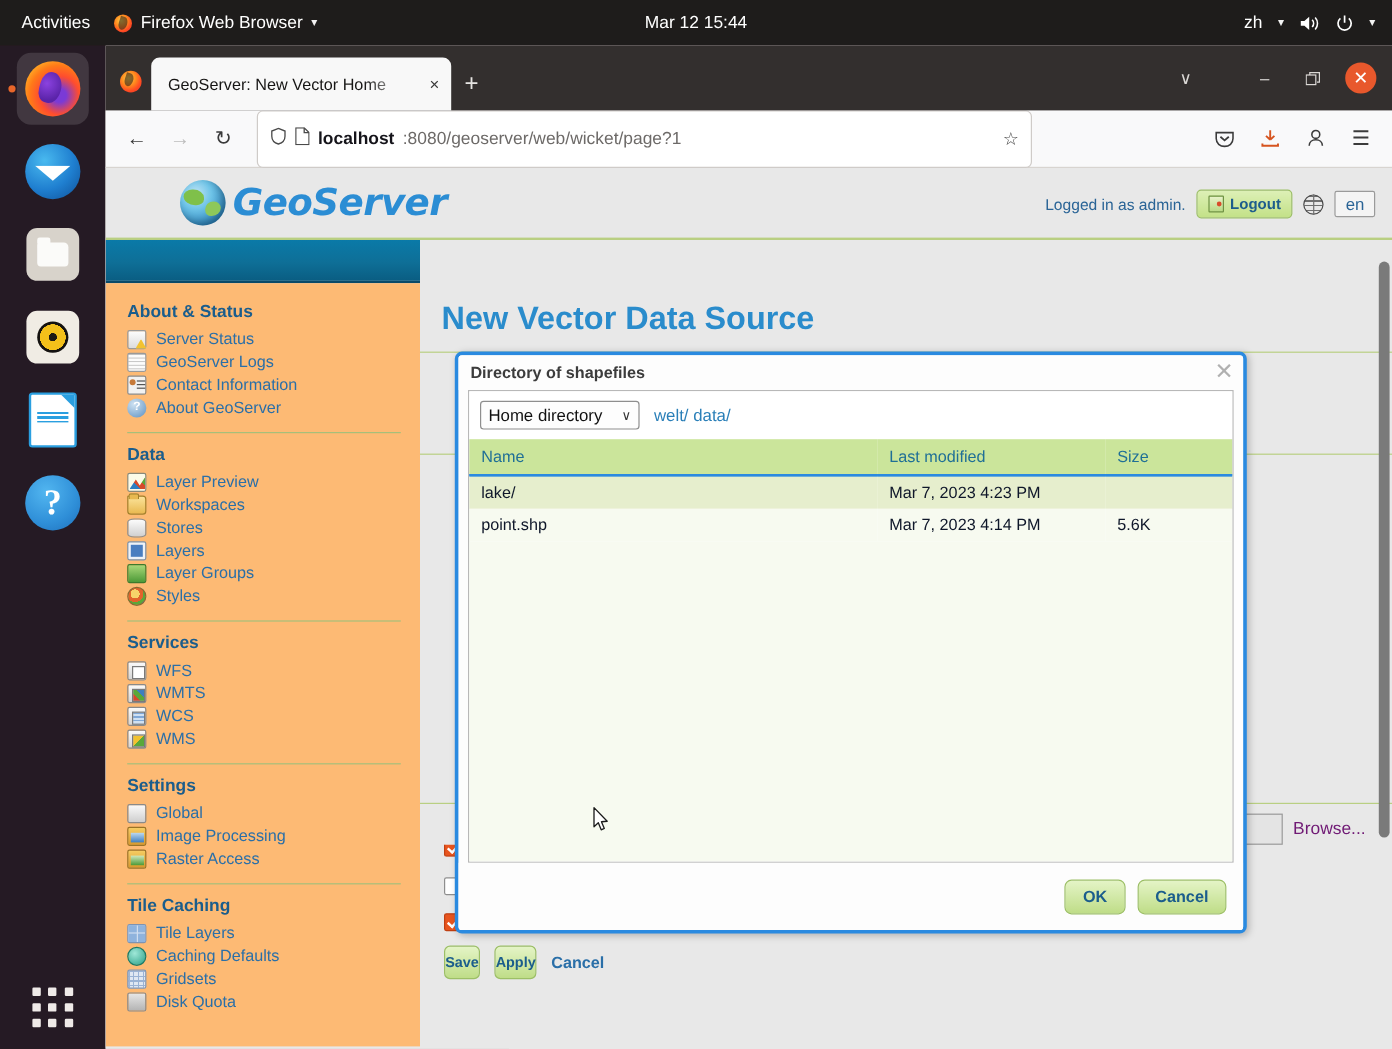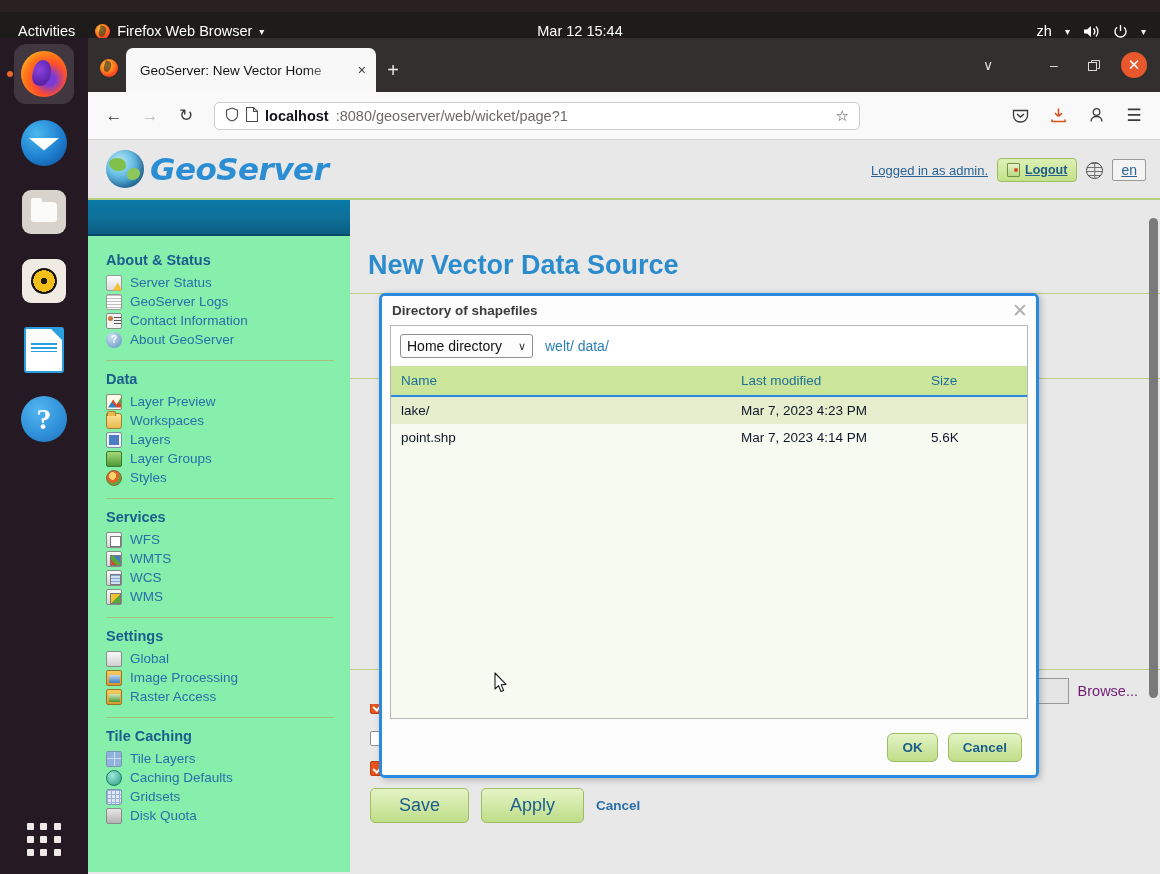--- a/index.html
+++ b/index.html
@@ -6,21 +6,21 @@
   html, body {
     margin: 0; padding: 0;
     width: 1160px; height: 874px;
     overflow: hidden;
     font-family: "Liberation Sans", sans-serif;
     background: #2b2020;
   }
 
   
   .gnome-topbar {
-    position: absolute; top: 12px; left: 0; width: 1160px; height: 38px;
+    position: absolute; top: 0; left: 0; width: 1160px; height: 38px;
     background: #1e1c1b; color: #ffffff;
     display: flex; align-items: center;
     font-size: 14.5px;
   }
   .gnome-activities { padding-left: 18px; padding-right: 20px; font-size: 14.5px; }
   .gnome-app { display: flex; align-items: center; gap: 7px; }
   .ff-mini {
     width: 15px; height: 15px; border-radius: 50%;
     background: radial-gradient(circle at 40% 35%, #ffd04a 0%, #ff8a1e 38%, #ff4b22 65%, #e3322a 100%);
     position: relative; display: inline-block;
@@ -168,62 +168,62 @@
   .ff-navbar {
     height: 48px; background:#f9f9fa; display:flex; align-items:center;
     padding: 0 10px; gap: 4px; border-bottom: 1px solid #d8d4d0;
   }
   .nav-btn {
     width: 32px; height: 32px; display:flex; align-items:center; justify-content:center;
     color:#3b3b3b; font-size: 17px; border-radius: 4px;
   }
   .nav-btn.dim { color: #bdbdbd; }
   .urlbar {
-    flex: 1; height: 28px; background:#fff; border: 1px solid #cfcbc8;
+    flex: 1; height: 48px; background:#fff; border: 1px solid #cfcbc8;
     border-radius: 5px; display:flex; align-items:center; gap: 7px;
     padding: 0 10px; margin: 0 8px; font-size: 14.5px; color:#15141a;
     max-width: 646px;
   }
   .urlbar .u-host { font-weight: bold; color:#15141a; }
   .urlbar .u-path { color:#6d6a68; }
   .urlbar .star { margin-left:auto; font-size: 15px; color:#4a4a4a; }
   .nav-right { display:flex; align-items:center; gap: 6px; margin-left: auto; }
 
   
   .page {
     position: absolute; left: 0; top: 102px; width: 1072px; height: 734px;
     background:#e8e8e8; overflow: hidden;
   }
   .gs-header {
     height: 60px; background:#e8e8e8; position: relative;
     border-bottom: 2px solid #b9cf82;
     display:flex; align-items:center;
   }
-  .gs-logo { display:flex; align-items:center; gap:6px; padding-left: 18px; }
+  .gs-logo { display:flex; align-items:center; gap:6px; padding-left: 18px; margin-left: 44px; }
   .gs-globe {
     width: 38px; height: 38px; border-radius:50%;
     background: radial-gradient(circle at 35% 30%, #bfe4f5 0%, #6fc4e8 35%, #2f86bd 75%, #1b5c8c 100%);
     position: relative; overflow:hidden; box-shadow: inset -3px -3px 6px rgba(0,0,0,.25);
   }
   .gs-globe::before{
     content:""; position:absolute; left:3px; top:8px; width:17px; height:13px;
     background:#7fc04a; border-radius: 45% 55% 40% 60%;
   }
   .gs-globe::after{
     content:""; position:absolute; right:4px; top:18px; width:13px; height:12px;
     background:#8ec85a; border-radius: 55% 45% 60% 40%;
   }
   .gs-wordmark {
     font-family: "DejaVu Sans", sans-serif;
     font-size: 31px; font-weight: bold; font-style: italic;
     color:#2b8dd4; letter-spacing: -0.5px;
   }
   .gs-login {
     position:absolute; right: 14px; top: 0; height: 60px;
-    display:flex; align-items:center; gap: 9px; font-size: 13px; color:#2a6496;text-decoration:underline;
+    display:flex; align-items:center; gap: 9px; font-size: 13px; color:#2a6496;
   }
   .gs-logout-btn {
     display:flex; align-items:center; gap:5px;
     background: linear-gradient(#ddf0b6, #c3e188);
     border: 1px solid #9cbf66; border-radius: 4px;
     padding: 4px 9px; font-size: 12.5px; font-weight: bold; color:#1d5d8c;
   }
   .logout-glyph {
     width: 13px; height: 14px; background: linear-gradient(#e8f3c9,#b9da86);
     border: 1px solid #6e9143; border-radius: 1px; position: relative;
@@ -249,21 +249,21 @@
   }
 
   .gs-bluebar {
     height: 36px; width: 262px;
     background: linear-gradient(#0a7aa8, #0e6f97 55%, #0a5d82);
     border-bottom: 2px solid #0a4a68;
   }
 
   .gs-body { display: flex; height: 636px; }
   .gs-sidebar {
-    width: 262px; background:#86efac; padding: 6px 0 0 18px;
+    width: 262px; background:#fdba74; padding: 6px 0 0 18px;
     font-size: 13.5px;
   }
   .side-head {
     color:#1b5d8c; font-weight: bold; font-size: 14.5px;
     margin: 10px 0 5px 0;
   }
   .side-sep { height:1px; background:#a6bf7a; width: 228px; margin: 11px 0 0 0; }
   .side-item {
     display:flex; align-items:center; gap: 8px;
     padding: 1.5px 0; color:#2a6fa8; font-size: 13.5px;
@@ -329,21 +329,21 @@
   }
   .cb.checked { background:#e8551e; border-color:#c03f12; }
   .cb.checked::after {
     content:""; position:absolute; left:4px; top:1px; width:4px; height:8px;
     border: solid #fff; border-width: 0 2px 2px 0; transform: rotate(42deg);
   }
   .gs-form-buttons { display:flex; align-items:center; gap: 12px; padding: 12px 0 0 20px; }
   .gs-btn {
     background: linear-gradient(#e4f4c6, #bfdd88);
     border: 1px solid #9cbf66; border-radius: 5px;
-    padding: 6px 28px; font-size: 18px; font-weight: normal; color:#1b5d8c;
+    padding: 6px 0; font-size: 12px; font-weight: bold; color:#1b5d8c;
   }
   .gs-link { font-size: 13.5px; font-weight: bold; color:#2a6fa8; }
 
   
   .page-scroll {
     position:absolute; right: 0; top: 78px; width: 13px; height: 480px;
     background: transparent;
   }
   .page-scroll .thumb { width: 9px; margin-left: 2px; height: 100%; background:#7a7a7a; border-radius: 5px; }
 
@@ -592,20 +592,24 @@
         <div class="side-sep"></div>
 
         <div class="side-head">Data</div>
         <div class="side-item">
           <span class="si-ico ic-preview"></span>
           <span class="lbl">Layer Preview</span>
         </div>
         <div class="side-item">
           <span class="si-ico ic-ws"></span>
           <span class="lbl">Workspaces</span>
+        </div>
+        <div class="side-item">
+          <span class="si-ico ic-stores"></span>
+          <span class="lbl">Stores</span>
         </div>
         <div class="side-item">
           <span class="si-ico ic-layers"></span>
           <span class="lbl">Layers</span>
         </div>
         <div class="side-item">
           <span class="si-ico ic-lgroups"></span>
           <span class="lbl">Layer Groups</span>
         </div>
         <div class="side-item">

